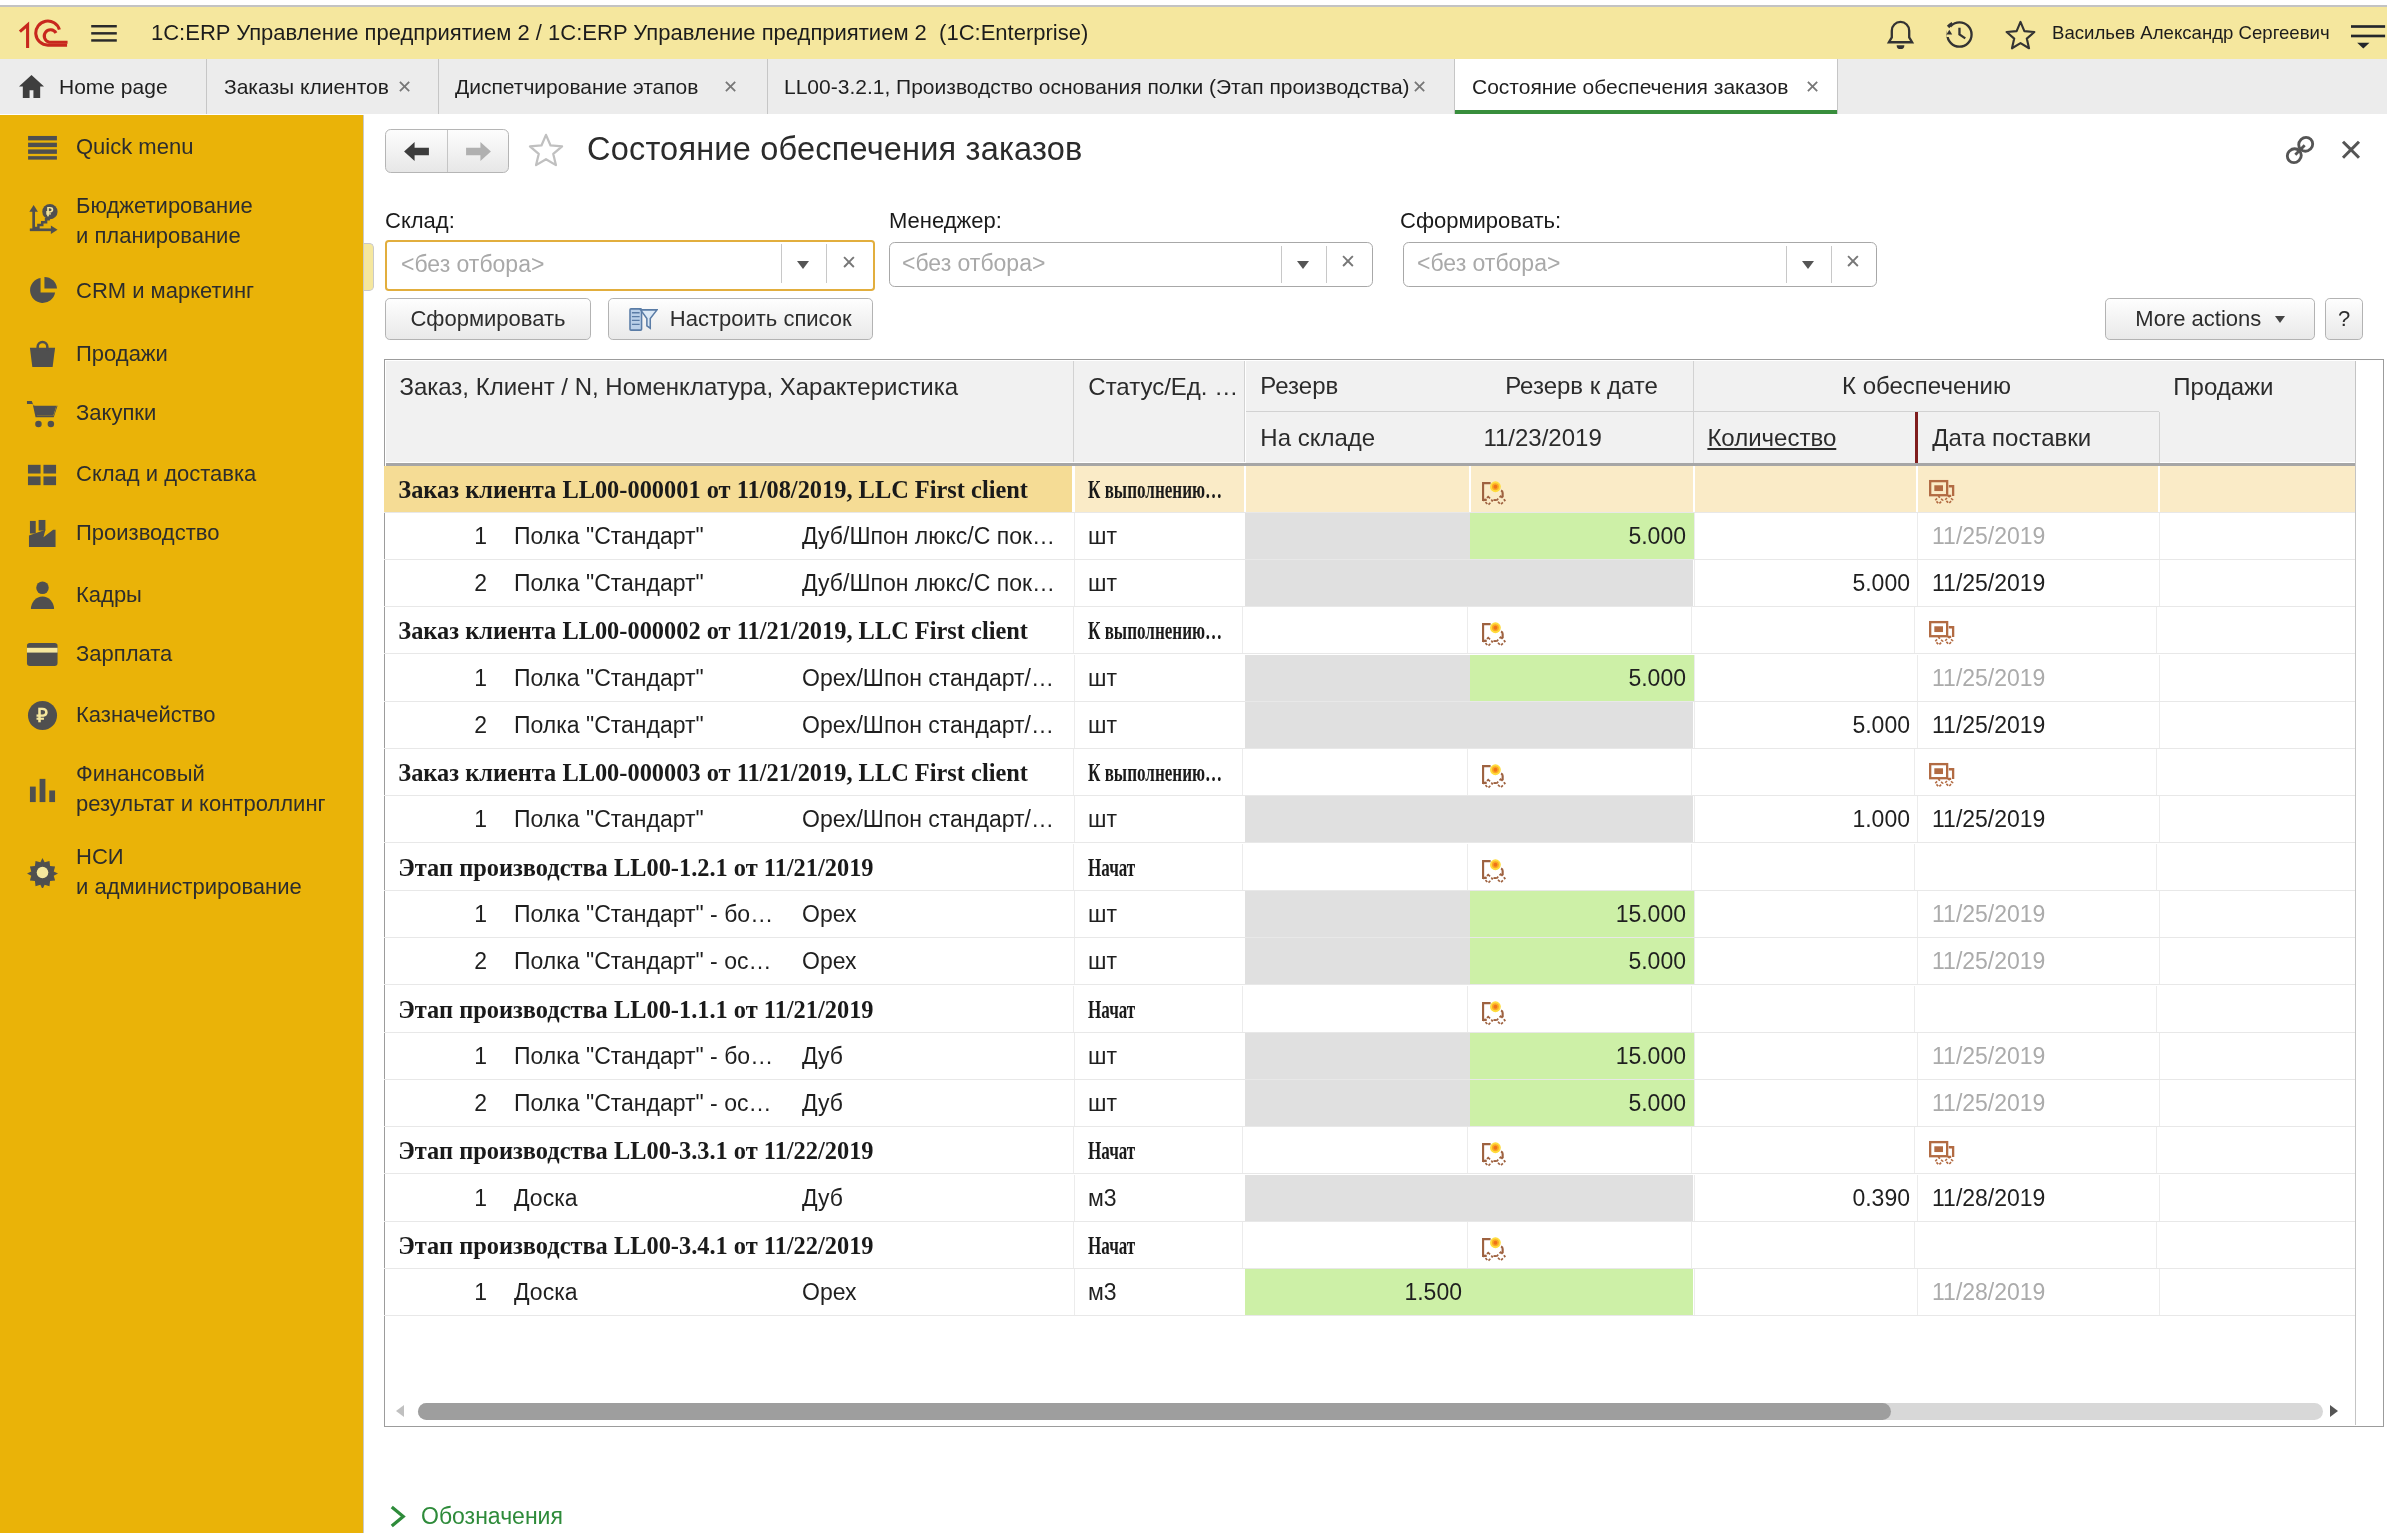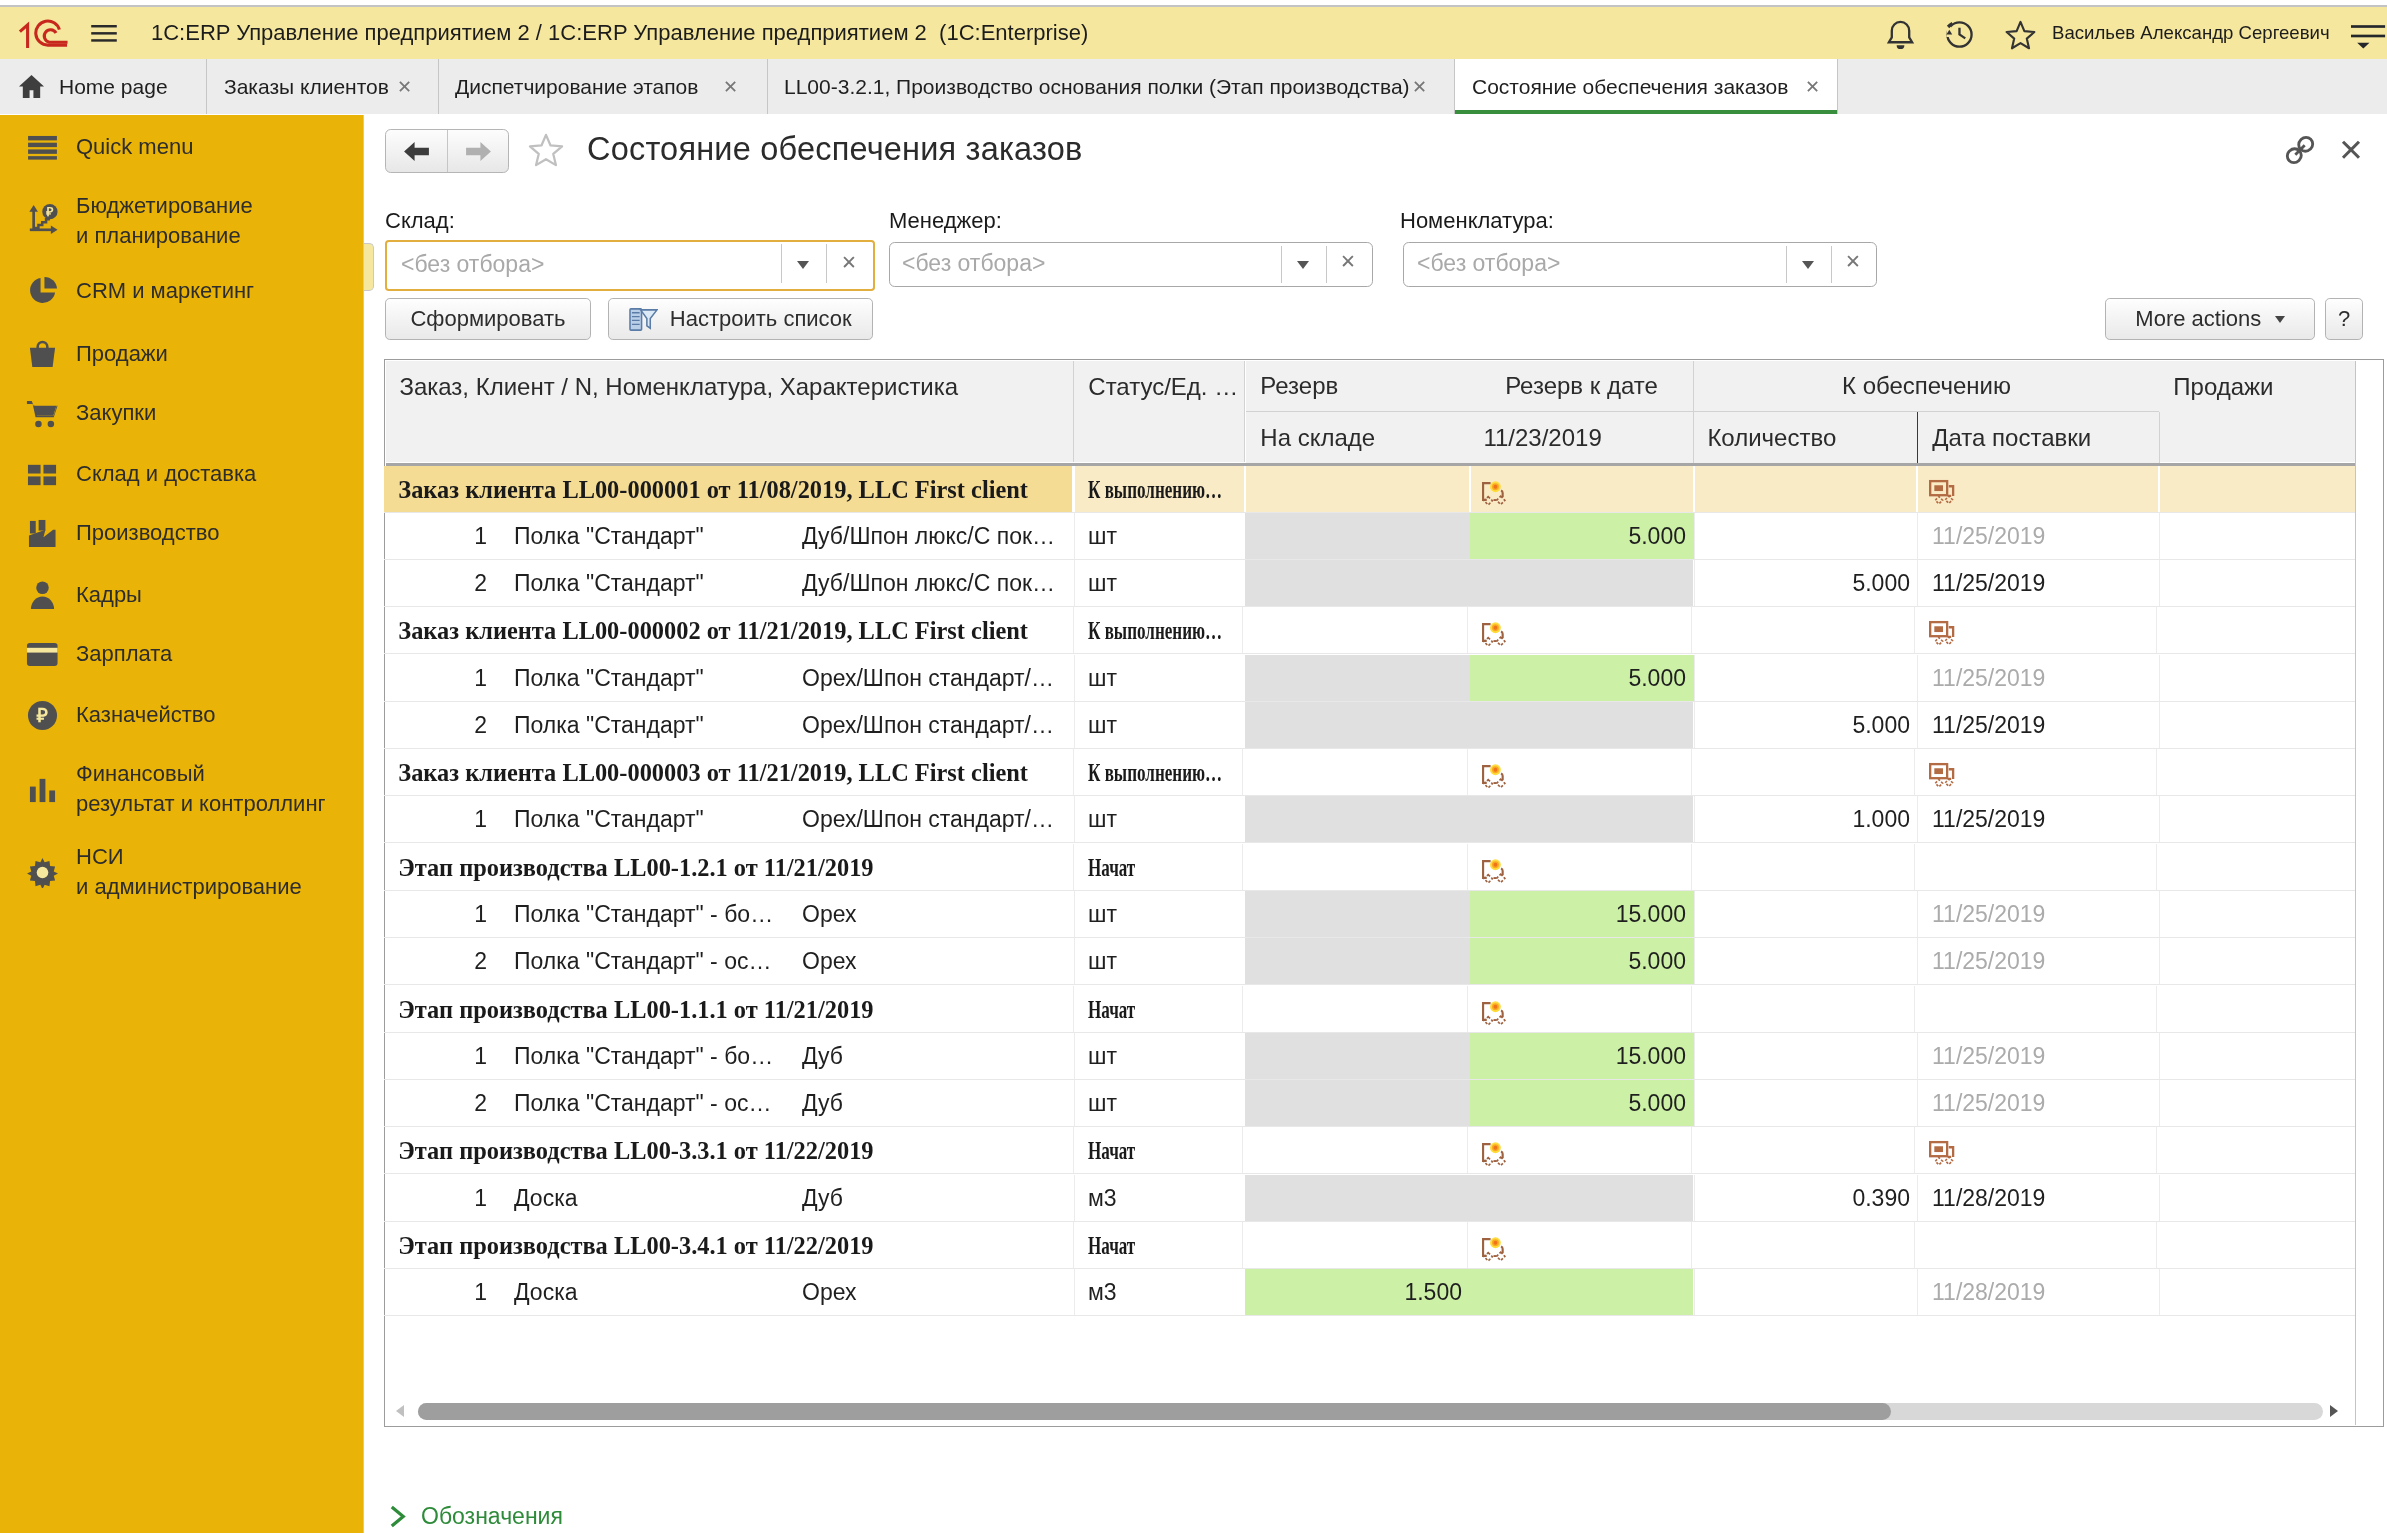--- a/index.html
+++ b/index.html
@@ -215,21 +215,21 @@
 <div class="abs" style="left:2281px;top:131px"><svg width="38" height="38" viewBox="0 0 40 40" style="">
       <g fill="none" stroke="#555" stroke-width="3" transform="rotate(-45 20 20)">
         <rect x="4" y="13" width="15" height="14" rx="7"></rect>
         <rect x="21" y="13" width="15" height="14" rx="7"></rect>
         <path d="M13 20 h14"></path>
       </g>
     </svg></div>
 <div class="abs" style="left:2338px;top:132px;font-size:31px;color:#555">✕</div>
 <div class="abs" style="left:385px;top:208px;font-size:22px;color:#1a1a1a">Склад:</div>
 <div class="abs" style="left:889px;top:208px;font-size:22px;color:#1a1a1a">Менеджер:</div>
-<div class="abs" style="left:1400px;top:208px;font-size:22px;color:#1a1a1a">Номенклатура:</div>
+<div class="abs" style="left:1400px;top:208px;font-size:22px;color:#1a1a1a">Сформировать:</div>
 <div class="abs" style="left:385px;top:240px;width:490px;height:51px;border:2.9px solid #E2AE3D;border-radius:3.8px;background:#fff"></div>
 <div class="ph" style="left:401px;top:251px;position:absolute">&lt;без отбора&gt;</div>
 <div class="abs" style="left:781px;top:244px;width:1px;height:39px;background:#c8c8c8"></div>
 <div class="abs" style="left:826px;top:244px;width:1px;height:39px;background:#c8c8c8"></div>
 <div class="abs" style="left:797px;top:261px">
     <div class="caret"></div>
   </div>
 <div class="abs" style="left:841px;top:251px;color:#777;font-size:19px">✕</div>
 <div class="inp" style="left:889px;top:242px;width:484px"></div>
 <div class="ph" style="left:902px;top:250px;position:absolute">&lt;без отбора&gt;</div>
@@ -259,21 +259,21 @@
 <div class="btn" style="left:2325px;top:298px;width:38px;height:42px">?</div>
 <div class="abs" style="left:384px;top:359px;width:2000px;height:1068px;border:1.9px solid #9c9c9c;background:#fff"></div>
 <div class="hdrcell" style="left:386px;top:361px;width:688px;height:101px;display:flex;align-items:flex-start;padding-top:11.5px;padding-left:13.4px;border-right:1px solid #d2d2d2;">Заказ, Клиент / N, Номенклатура, Характеристика</div>
 <div class="hdrcell" style="left:1074px;top:361px;width:171px;height:101px;display:flex;align-items:flex-start;padding-top:11.5px;padding-left:14.3px;border-right:1px solid #d2d2d2;">Статус/Ед. …</div>
 <div class="hdrcell" style="left:1246px;top:361px;width:225px;height:51px;display:flex;align-items:center;padding-left:14.3px;border-right:1px solid #d2d2d2;border-bottom:1px solid #d2d2d2;">Резерв</div>
 <div class="hdrcell" style="left:1470px;top:361px;width:224px;height:51px;display:flex;align-items:center;justify-content:center;border-right:1px solid #d2d2d2;border-bottom:1px solid #d2d2d2;">Резерв к дате</div>
 <div class="hdrcell" style="left:1694px;top:361px;width:466px;height:51px;display:flex;align-items:center;justify-content:center;border-right:1px solid #d2d2d2;border-bottom:1px solid #d2d2d2;">К обеспечению</div>
 <div class="hdrcell" style="left:2159px;top:361px;width:196px;height:101px;display:flex;align-items:flex-start;padding-top:11.5px;padding-left:14.3px;">Продажи</div>
 <div class="hdrcell" style="left:1246px;top:412px;width:225px;height:51px;display:flex;align-items:center;padding-left:14.3px;border-right:1px solid #d2d2d2;">На складе</div>
 <div class="hdrcell" style="left:1470px;top:412px;width:224px;height:51px;display:flex;align-items:center;padding-left:13.4px;border-right:1px solid #d2d2d2;">11/23/2019</div>
-<div class="hdrcell" style="left:1694px;top:412px;width:224px;height:51px;display:flex;align-items:center;padding-left:13.4px;border-right:1px solid #7f1d1d;">Количество</div>
+<div class="hdrcell" style="left:1694px;top:412px;width:224px;height:51px;display:flex;align-items:center;padding-left:13.4px;border-right:3px solid #7f1d1d;text-decoration:underline;">Количество</div>
 <div class="hdrcell" style="left:1918px;top:412px;width:242px;height:51px;display:flex;align-items:center;padding-left:14.3px;border-right:1px solid #d2d2d2;">Дата поставки</div>
 <div class="abs" style="left:386px;top:463px;width:1969px;height:2.9px;background:#a6a6a6"></div>
 <div class="abs" style="left:2355px;top:361px;width:1px;height:1064px;background:#c4c4c4"></div>
 <div class="row" style="top:466px;height:47px">
 <div class="cell" style="left:0;width:688px;background:#F5DC95"></div>
     <div class="cell" style="left:690px;width:1281px;background:#FAEBC7"></div>
     <div class="cell" style="left:689px;width:1.9px;background:#fff"></div>
     <div class="cell" style="left:860px;width:1.9px;background:#fff"></div>
     <div class="cell" style="left:1085px;width:1.9px;background:#fff"></div>
     <div class="cell" style="left:1309px;width:1.9px;background:#fff"></div>

